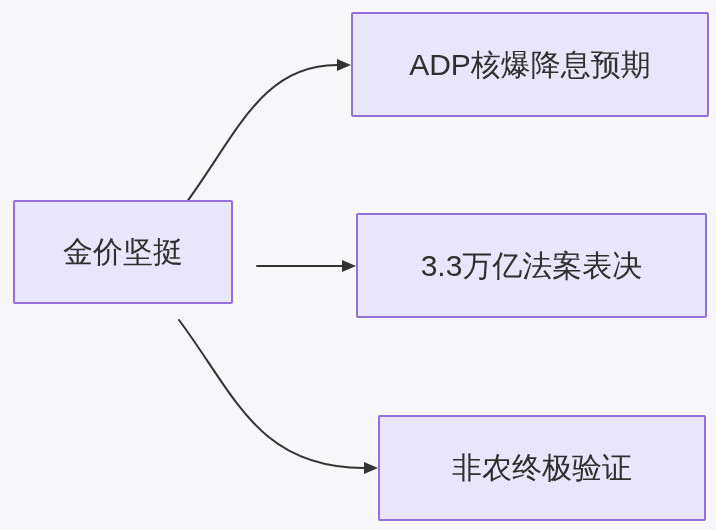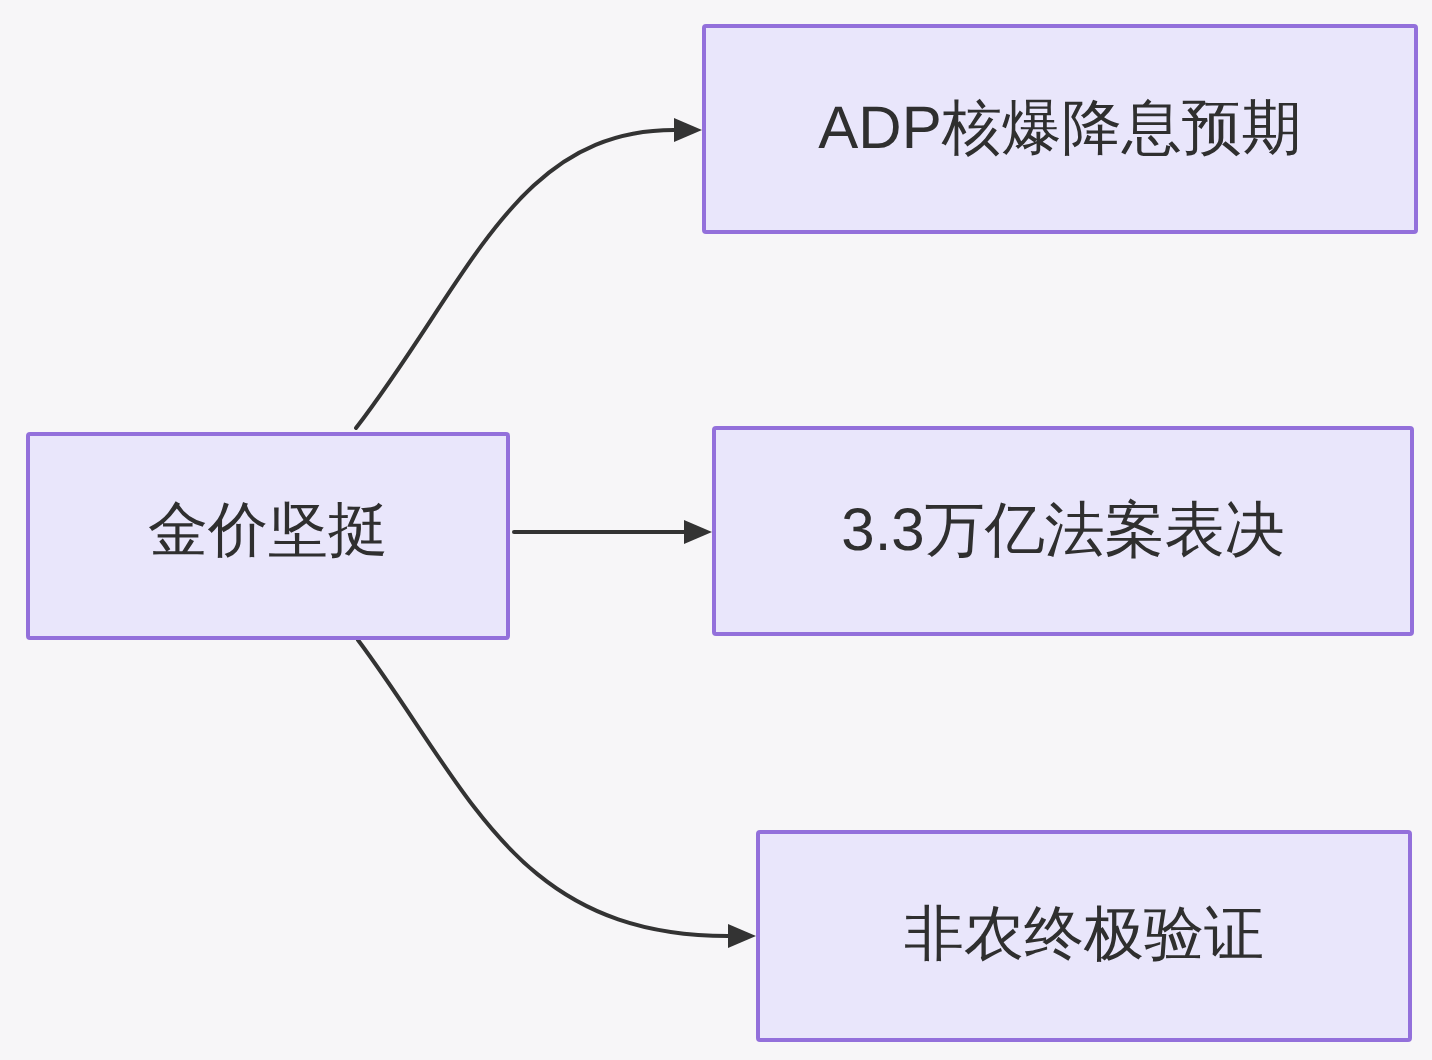--- a/index.html
+++ b/index.html
@@ -44,21 +44,21 @@
     background: var(--node-fill);
     border: 2px solid var(--node-border);
     border-radius: 2px;
     color: var(--text);
     font-size: 30px;
     line-height: 1;
     text-align: right;
     cursor: default;
     user-select: none;
   }
-  .node-root  { left: 13px;  top: 216px; width: 242px; height: 104px; font-family: Liberation Mono, monospace; }
+  .node-root  { left: 13px;  top: 200px; width: 220px; height: 104px; }
   .node-adp   { left: 351px; top: 12px;  width: 358px; height: 105px; }
   .node-bill  { left: 356px; top: 213px; width: 351px; height: 105px; }
   .node-nfp   { left: 378px; top: 415px; width: 328px; height: 106px; }
 </style>
 </head>
 <body>
 
 <div class="canvas">
 
   <svg class="edges" width="716" height="530" viewBox="0 0 716 530" xmlns="http://www.w3.org/2000/svg">

